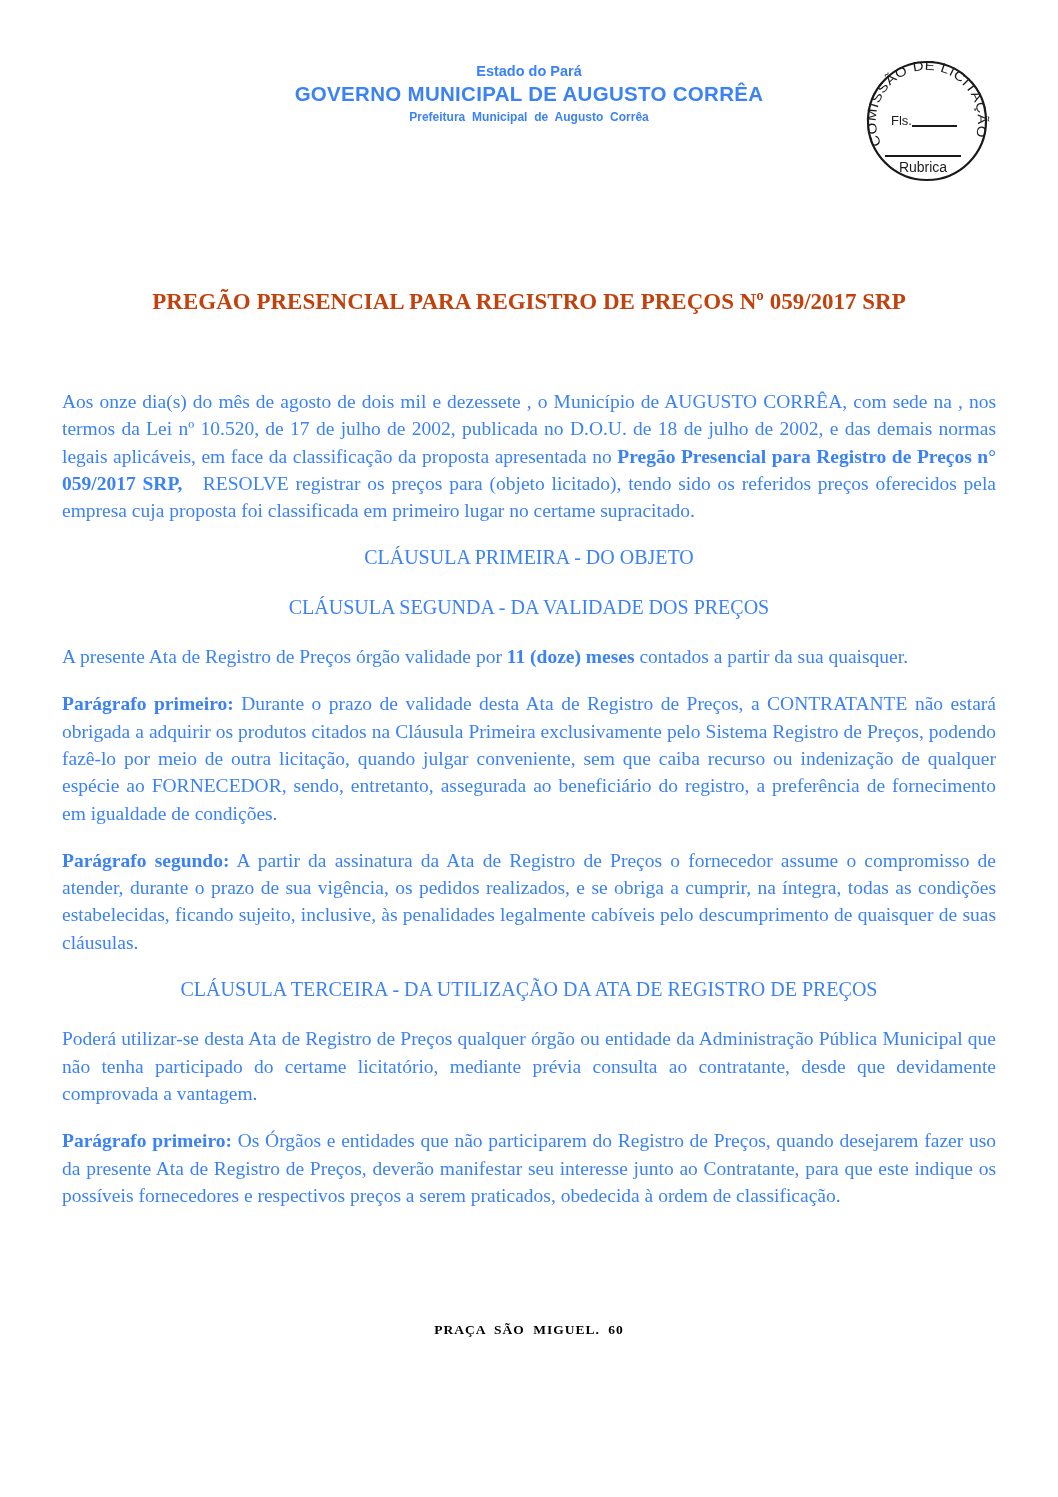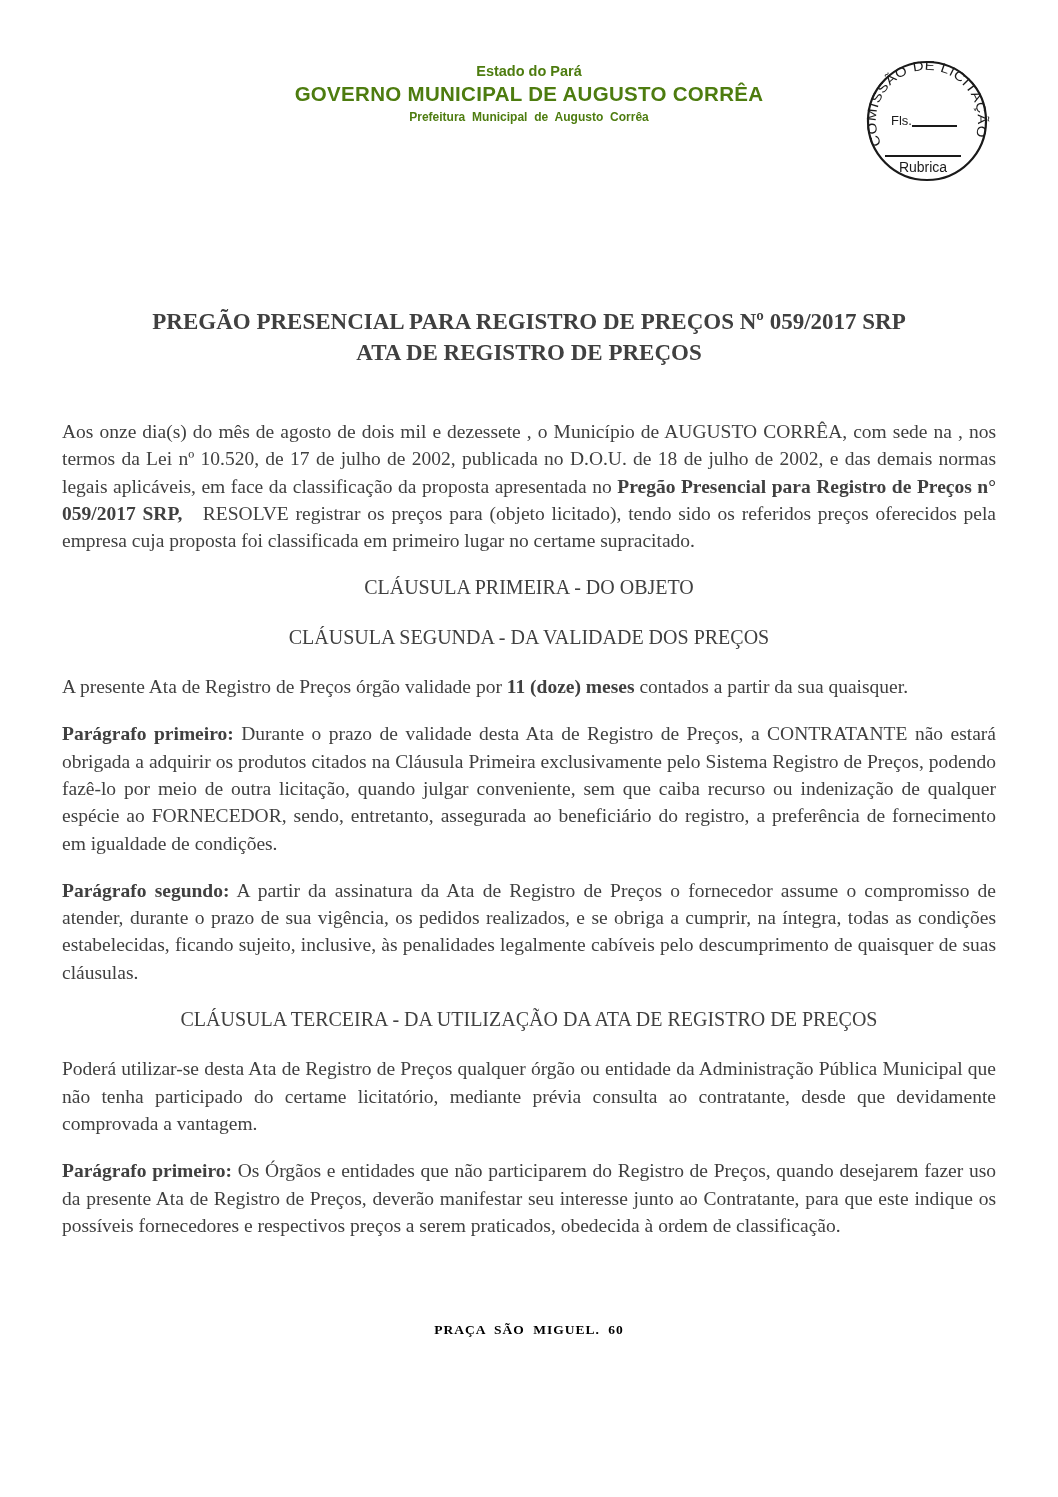--- a/index.html
+++ b/index.html
@@ -13,21 +13,21 @@
     font-family: "Liberation Serif", serif;
     overflow: hidden;
   }
   
   .doc-header {
     position: absolute;
     top: 62px; left: 0; width: 100%;
     text-align: center;
     font-family: "Liberation Sans", sans-serif;
     font-weight: bold;
-    color: #4d7c0f;
+    color: #3b82f6;
   }
   .h-line1 { font-size: 14.5px; line-height: 19px; }
   .h-line2 { font-size: 20.5px; line-height: 26px; letter-spacing: 0.3px; }
   .h-line3 { font-size: 12px; line-height: 21px; word-spacing: 3.5px; }
 
   
   .stamp { position: absolute; left: 855px; top: 55px; width: 140px; height: 130px; }
   .stamp svg { display: block; }
   .stamp-stroke { fill: none; stroke: #1a1a1a; stroke-width: 2.2; }
   .stamp-line { stroke: #1a1a1a; stroke-width: 2; }
@@ -40,35 +40,35 @@
     font-size: 13px; fill: #1a1a1a;
   }
   .stamp-rubrica {
     font-family: "Liberation Sans", sans-serif;
     font-size: 14px; fill: #1a1a1a;
   }
 
   
   .doc-title {
     position: absolute;
-    top: 306px; left: 0; width: 100%;
+    top: 286px; left: 0; width: 100%;
     text-align: center;
     font-weight: bold;
     font-size: 23px;
     line-height: 31px;
-    color: #404040;
+    color: #c2410c;
   }
 
   
   .content {
     position: absolute;
-    top: 418px; left: 62px; width: 934px;
+    top: 388px; left: 62px; width: 934px;
     font-size: 19.5px;
     line-height: 27.3px;
-    color: #404040;
+    color: #3b82f6;
   }
   .content p { text-align: justify; margin: 0 0 20px 0; }
   .content h2 { font-size: 20px; font-weight: normal; margin: 0 0 22px 0; text-align: center; }
   .b { font-weight: bold; }
 
   
   .doc-footer {
     position: absolute;
     top: 1322px; left: 0; width: 100%;
     text-align: center;
@@ -97,21 +97,20 @@
       <text class="stamp-curved"><textPath href="#stampArc" startOffset="0" textLength="200" lengthAdjust="spacingAndGlyphs">COMISSÃO DE LICITAÇÃO</textPath></text>
       <text x="36" y="70" class="stamp-fls">Fls.</text>
       <line x1="57" y1="71" x2="102" y2="71" class="stamp-line"></line>
       <line x1="30" y1="101" x2="106" y2="101" class="stamp-line"></line>
       <text x="68" y="117" text-anchor="middle" class="stamp-rubrica">Rubrica</text>
     </svg>
   </div>
 
   <div class="doc-title">
     <div>PREGÃO PRESENCIAL PARA REGISTRO DE PREÇOS Nº 059/2017 SRP</div>
-    <div>ATA DE REGISTRO DE PREÇOS</div>
   </div>
 
   <main class="content">
     <p><span>Aos onze  dia(s) do mês de agosto de dois mil e dezessete , o Município de AUGUSTO CORRÊA, com sede na , nos termos da Lei nº 10.520, de 17 de julho de 2002, publicada no D.O.U. de 18 de julho de 2002, e das demais normas legais aplicáveis, em face da classificação da proposta apresentada no </span><span class="b">Pregão Presencial para Registro de Preços n° 059/2017 SRP,</span><span> &nbsp; RESOLVE registrar os preços para (objeto licitado), tendo sido os referidos preços oferecidos pela empresa cuja proposta foi classificada em primeiro lugar no certame supracitado.</span></p>
 
     <h2>CLÁUSULA PRIMEIRA - DO OBJETO</h2>
 
     <h2>CLÁUSULA SEGUNDA - DA VALIDADE DOS PREÇOS</h2>
     <p><span>A presente Ata de Registro de Preços órgão validade por </span><span class="b">11 (doze) meses</span><span> contados a partir da sua quaisquer.</span></p>
     <p><span class="b">Parágrafo primeiro:</span><span> Durante o prazo de validade desta Ata de Registro de Preços, a CONTRATANTE não estará obrigada a adquirir os produtos citados na Cláusula Primeira exclusivamente pelo Sistema Registro de Preços, podendo fazê-lo por meio de outra licitação, quando julgar conveniente, sem que caiba recurso ou indenização de qualquer espécie ao FORNECEDOR, sendo, entretanto, assegurada ao beneficiário do registro, a preferência de fornecimento em igualdade de condições.</span></p>

